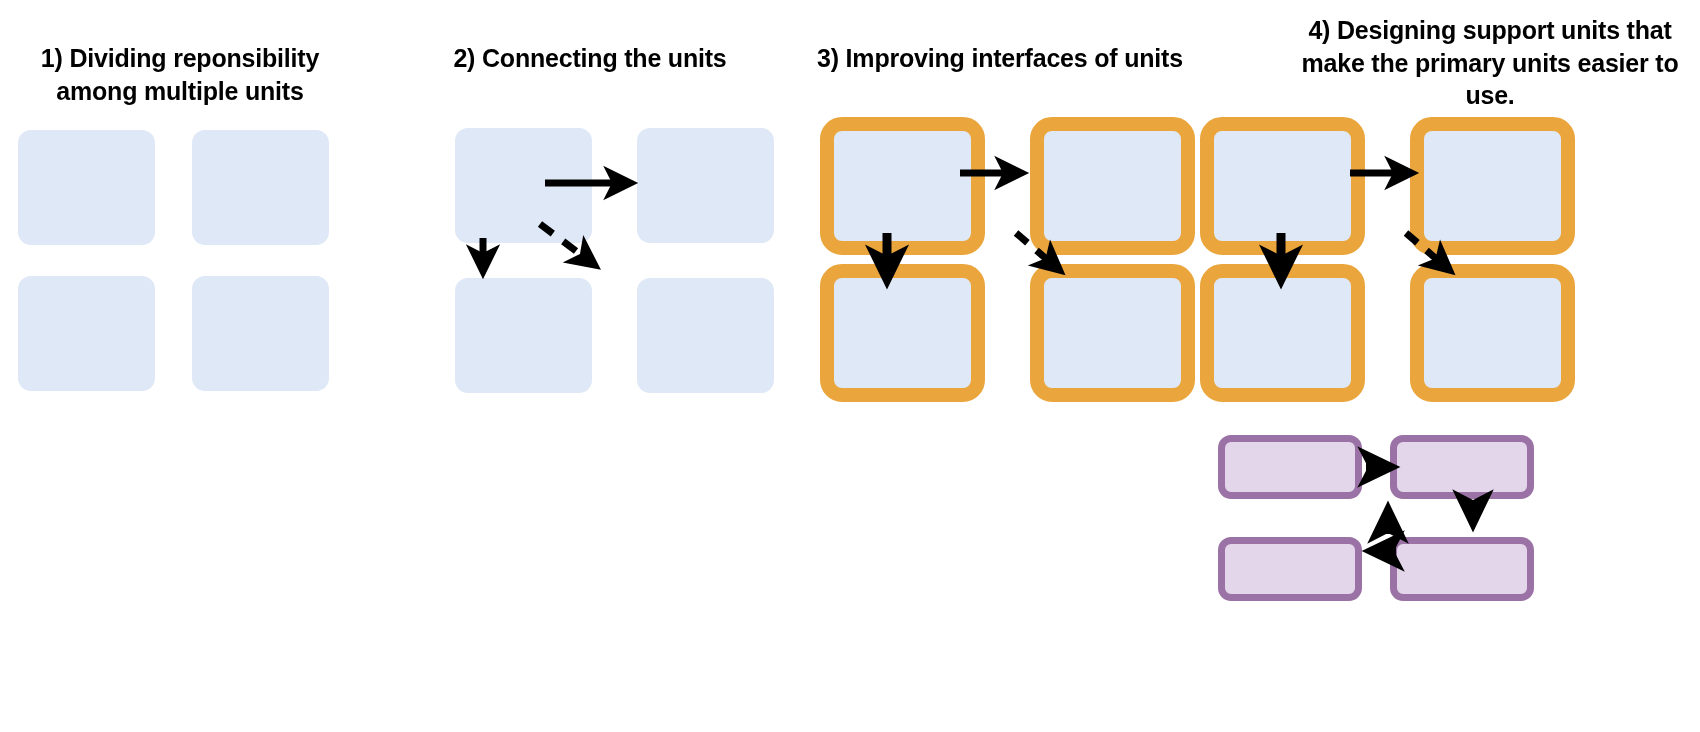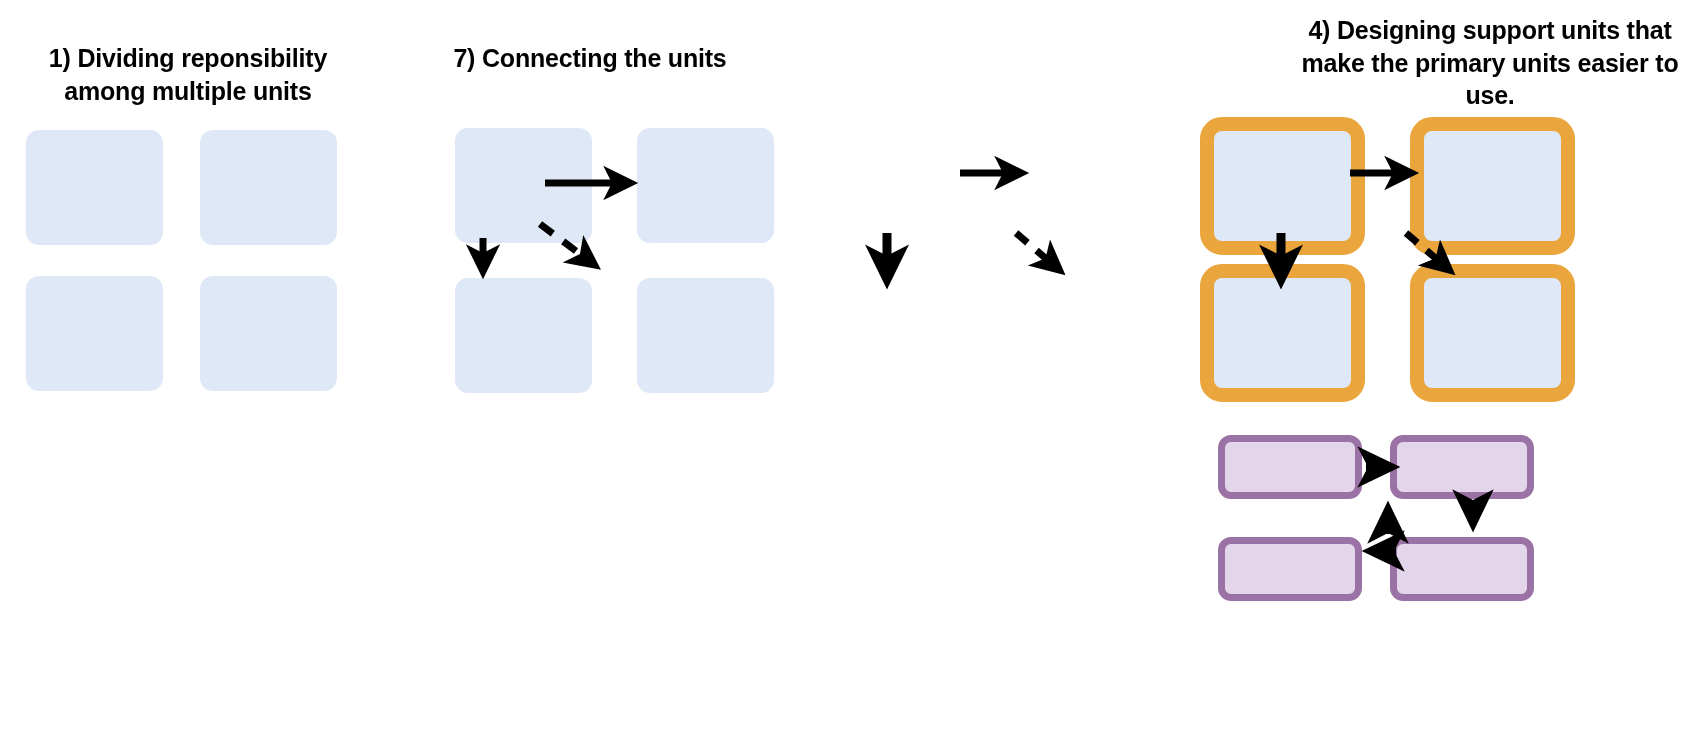--- a/index.html
+++ b/index.html
@@ -78,38 +78,46 @@
     width: 1700px;
     height: 732px;
     pointer-events: none;
   }
 </style>
 </head>
 <body>
 
 <div id="canvas">
 
-  <div class="panel" style="left:8px; width:360px;">
+  <div class="panel" style="left:0px; width:360px;">
     <div class="panel-title">1) Dividing reponsibility among multiple units</div>
 
     <div class="unit plain" style="left:18px; top:130px; width:137px; height:115px;"></div>
     <div class="unit plain" style="left:192px; top:130px; width:137px; height:115px;"></div>
     <div class="unit plain" style="left:18px; top:276px; width:137px; height:115px;"></div>
     <div class="unit plain" style="left:192px; top:276px; width:137px; height:115px;"></div>
   </div>
 
   <div class="panel" style="left:400px; width:380px;">
-    <div class="panel-title">7) Connecting the units</div>
+    <div class="panel-title">2) Connecting the units</div>
 
     <div class="unit plain" style="left:55px; top:128px; width:137px; height:115px;"></div>
     <div class="unit plain" style="left:237px; top:128px; width:137px; height:115px;"></div>
     <div class="unit plain" style="left:55px; top:278px; width:137px; height:115px;"></div>
     <div class="unit plain" style="left:237px; top:278px; width:137px; height:115px;"></div>
   </div>
 
+  <div class="panel" style="left:790px; width:420px;">
+    <div class="panel-title">3) Improving interfaces of units</div>
+
+    <div class="unit framed" style="left:30px; top:117px; width:165px; height:138px;"></div>
+    <div class="unit framed" style="left:240px; top:117px; width:165px; height:138px;"></div>
+    <div class="unit framed" style="left:30px; top:264px; width:165px; height:138px;"></div>
+    <div class="unit framed" style="left:240px; top:264px; width:165px; height:138px;"></div>
+  </div>
 
   <div class="panel" style="left:1280px; width:420px;">
     <div class="panel-title" style="top:14px;">4) Designing support units that make the primary units easier to use.</div>
 
     <div class="unit framed" style="left:-80px; top:117px; width:165px; height:138px;"></div>
     <div class="unit framed" style="left:130px; top:117px; width:165px; height:138px;"></div>
     <div class="unit framed" style="left:-80px; top:264px; width:165px; height:138px;"></div>
     <div class="unit framed" style="left:130px; top:264px; width:165px; height:138px;"></div>
 
     <div class="unit support" style="left:-62px; top:435px; width:144px; height:64px;"></div>

